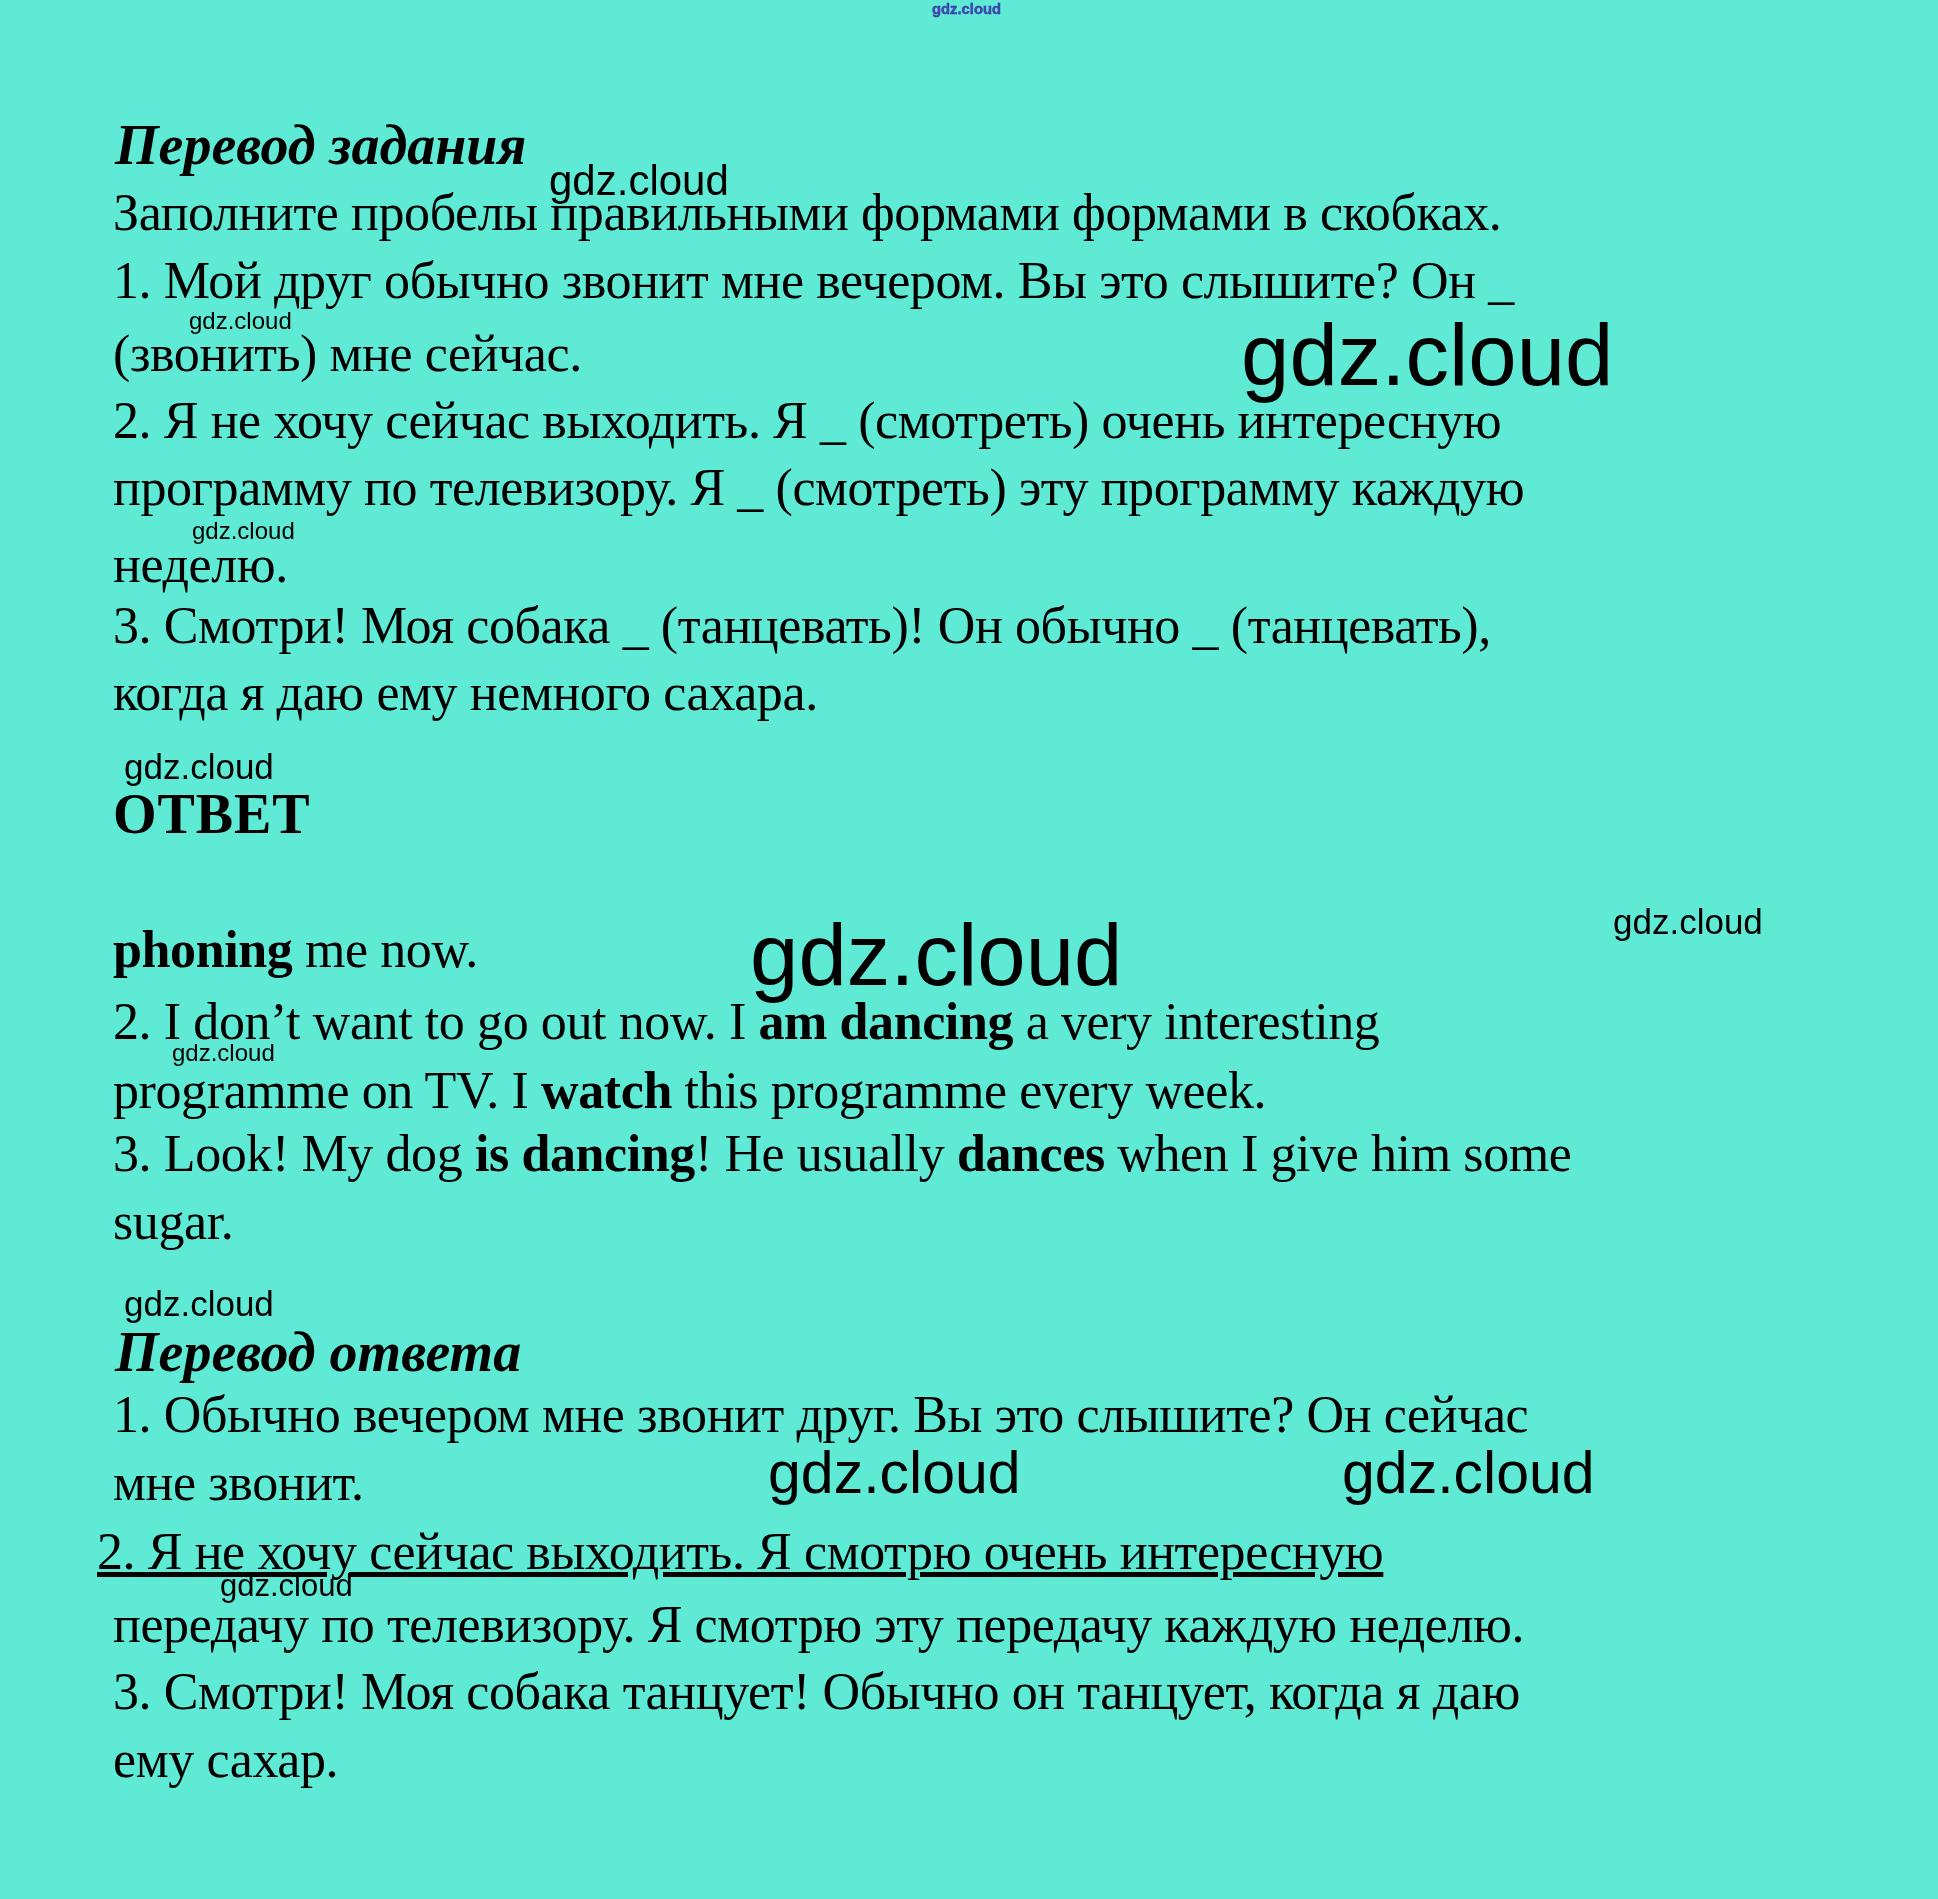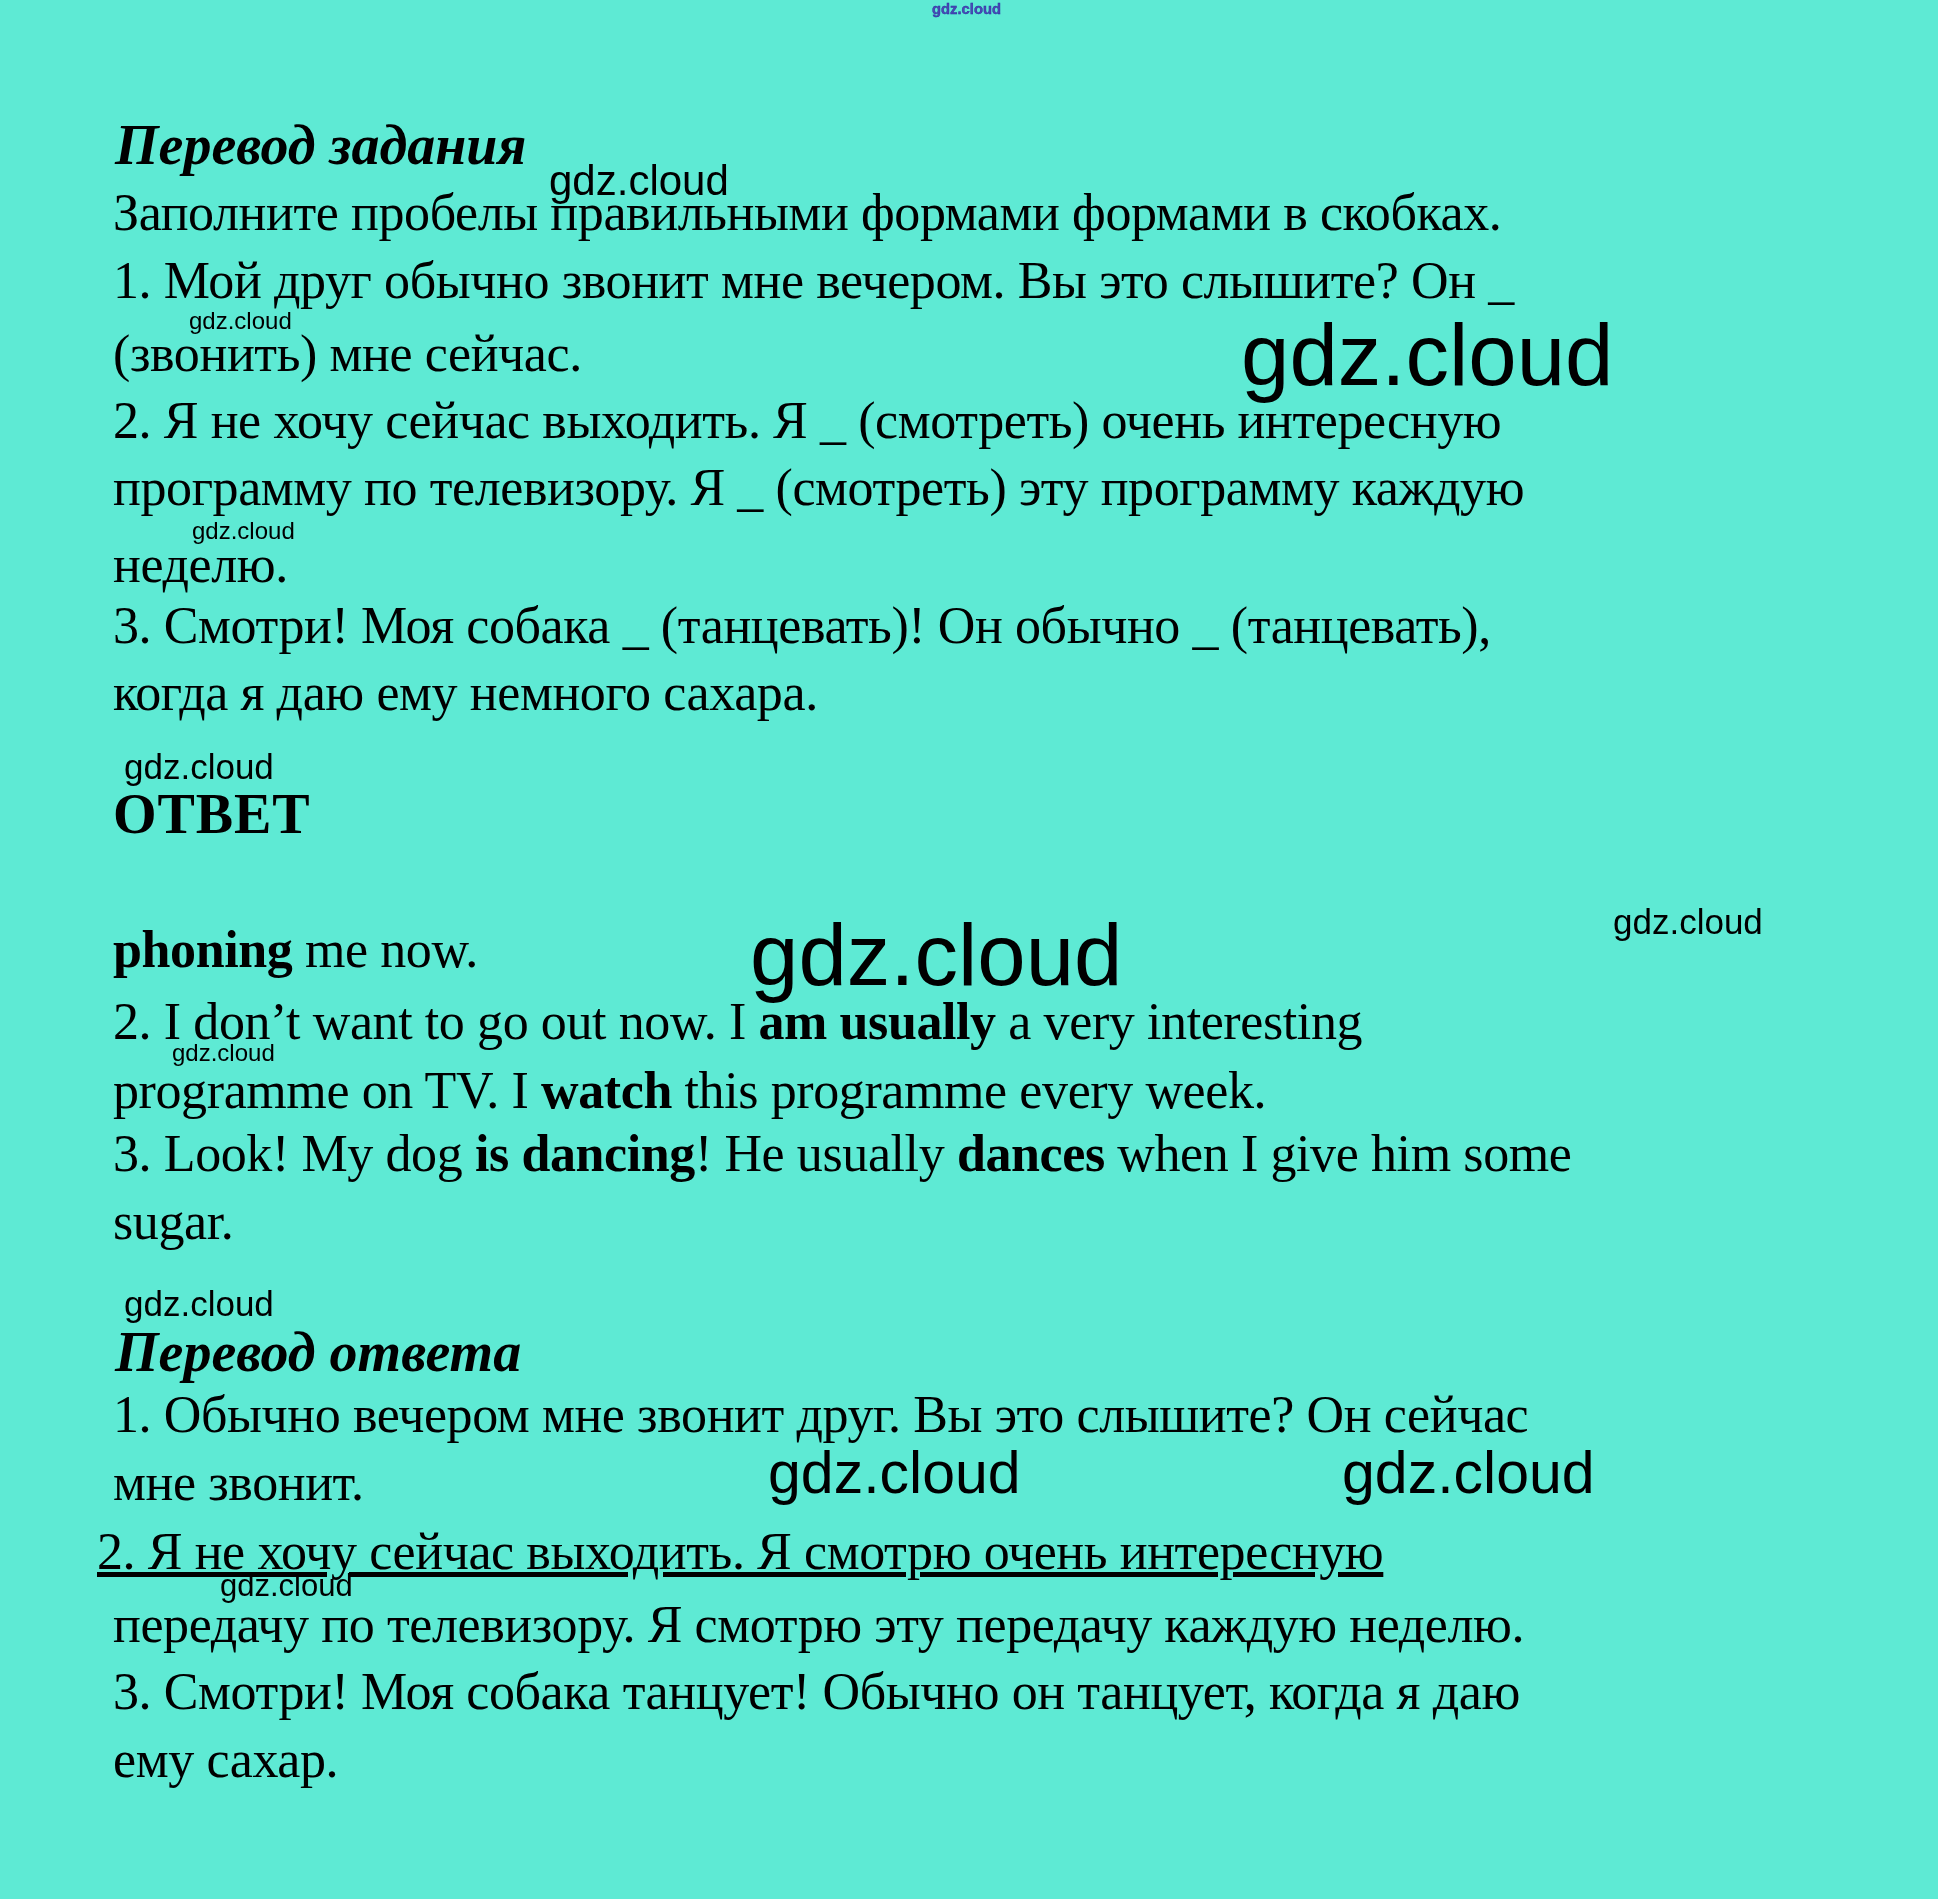--- a/index.html
+++ b/index.html
@@ -69,21 +69,21 @@
 
   <div class="h-caps" style="left:113px; top:786px;">ОТВЕТ</div>
 
 
   <div class="wm wm-40" style="left:1613px; top:904px;">gdz.cloud</div>
 
   <div class="ln" style="left:113px; top:924px;"><span class="b">phoning</span><span> me now.</span></div>
 
   <div class="wm wm-100" style="left:750px; top:911px;">gdz.cloud</div>
 
-  <div class="ln" style="left:113px; top:996px;"><span>2. I don’t want to go out now. I </span><span class="b">am usually</span><span> a very interesting</span></div>
+  <div class="ln" style="left:113px; top:996px;"><span>2. I don’t want to go out now. I </span><span class="b">am dancing</span><span> a very interesting</span></div>
 
   <div class="wm wm-28" style="left:172px; top:1041px;">gdz.cloud</div>
 
   <div class="ln" style="left:113px; top:1065px;"><span>programme on TV. I </span><span class="b">watch</span><span> this programme every week.</span></div>
 
   <div class="ln" style="left:113px; top:1128px;"><span>3. Look! My dog </span><span class="b">is dancing</span><span>! He usually </span><span class="b">dances</span><span> when I give him some</span></div>
 
   <div class="ln" style="left:113px; top:1196px;"><span>sugar.</span></div>
 
   <div class="wm wm-40" style="left:124px; top:1286px;">gdz.cloud</div>

